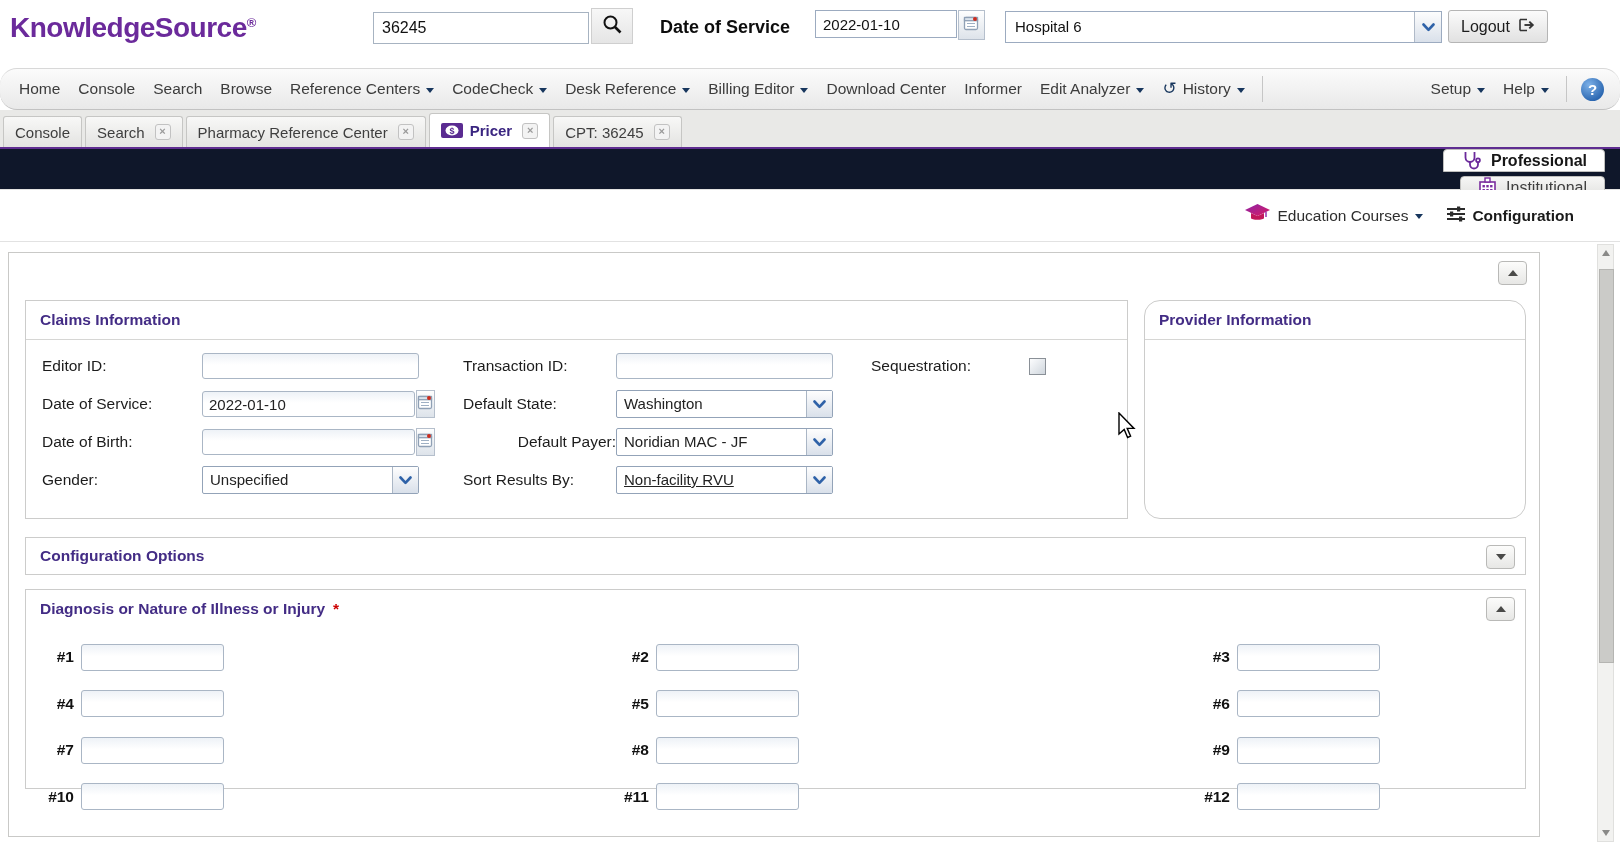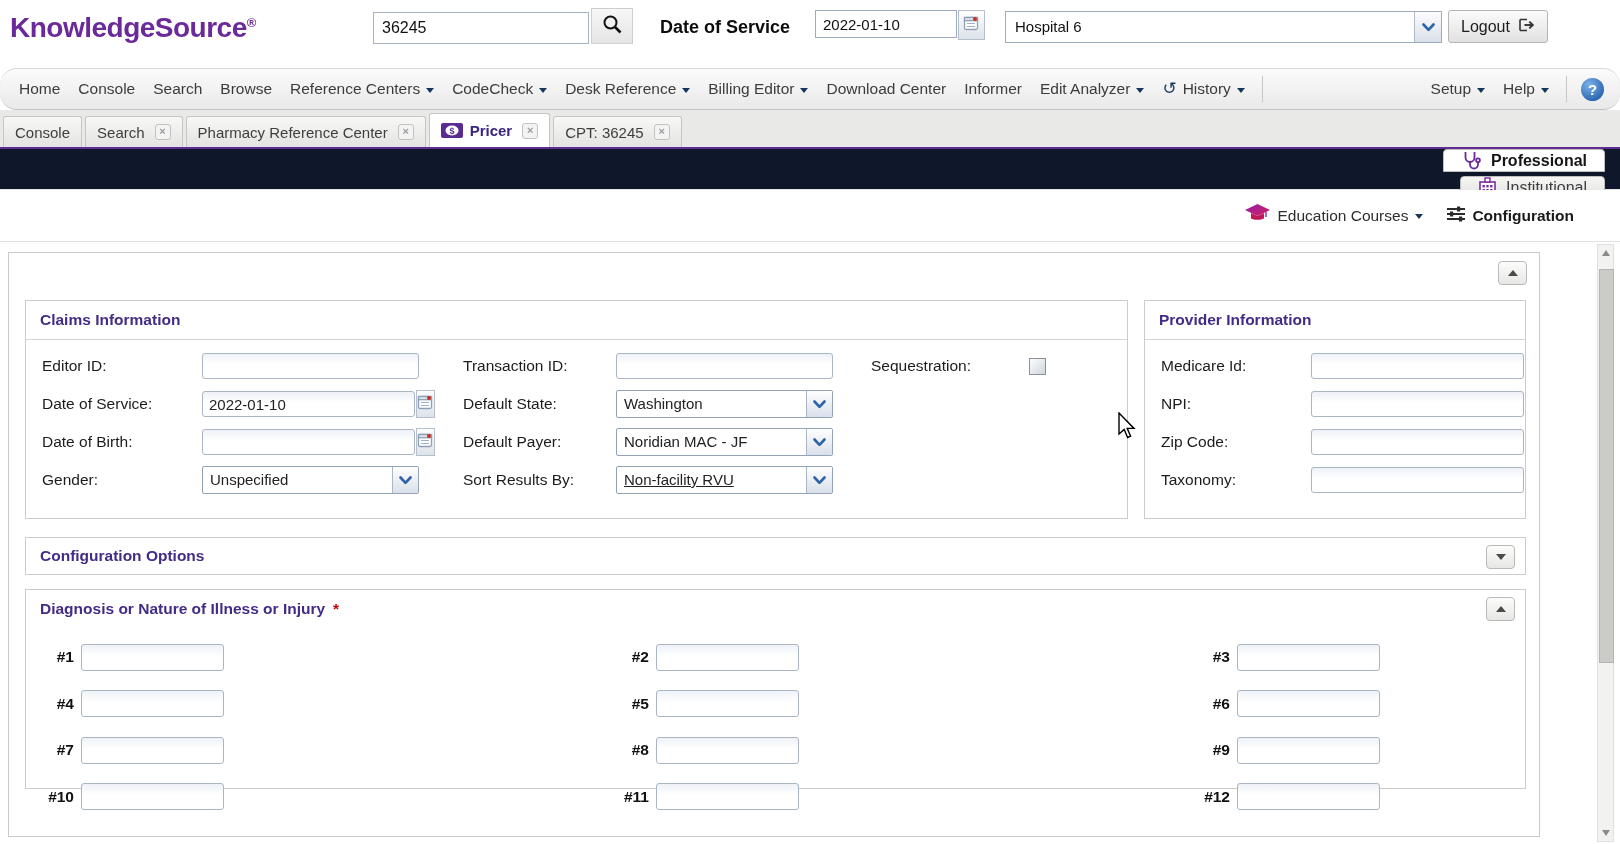--- a/index.html
+++ b/index.html
@@ -66,21 +66,21 @@
   #content{position:absolute;left:0;top:242px;width:1620px;height:602px;background:#fff;}
   #outer-panel{position:absolute;left:8px;top:10px;width:1532px;height:585px;border:1px solid #c9c9c7;box-sizing:border-box;overflow:hidden;}
   .collapse-btn{width:27px;height:22px;border:1px solid #b9b9b7;border-radius:4px;
     background:linear-gradient(#fcfcfb,#e7e7e5);display:flex;align-items:center;justify-content:center;cursor:pointer;}
   .tri-up{width:0;height:0;border-left:5.5px solid transparent;border-right:5.5px solid transparent;border-bottom:6.5px solid #4a4a48;}
   .tri-down{width:0;height:0;border-left:5.5px solid transparent;border-right:5.5px solid transparent;border-top:6.5px solid #4a4a48;}
   .panel{position:absolute;border:1px solid #cccccb;box-sizing:border-box;background:#fff;}
   .panel-title{height:38px;display:flex;align-items:center;padding:0 14px;border-bottom:1px solid #d6d6d4;
     color:#432c85;font-weight:bold;font-size:15.5px;}
   #claims-panel{left:16px;top:47px;width:1103px;height:219px;}
-  #provider-panel{left:1135px;top:47px;width:382px;height:219px;overflow:hidden;}
+  #provider-panel{left:1135px;top:47px;width:382px;height:219px;overflow:hidden;border-radius:16px;}
   #config-bar{left:16px;top:284px;width:1501px;height:38px;}
   #config-bar .panel-title{border-bottom:none;height:36px;}
   #dx-panel{left:16px;top:336px;width:1501px;height:200px;}
   .col{position:absolute;top:46px;}
   .form-row{display:flex;align-items:center;height:38px;}
   .form-row .lbl{font-size:15.5px;color:#1c1c1c;}
   .ctl{display:flex;align-items:center;}
   .ks-input{height:26px;border:1px solid #aab6c5;border-radius:3px;background:linear-gradient(#eef2f7,#ffffff 45%);
     font-size:15px;padding:0 6px;outline:none;font-family:inherit;color:#222;box-sizing:border-box;}
   .ks-select{height:28px;border:1px solid #93a3b8;border-radius:2px;background:#fff;display:flex;align-items:stretch;
@@ -395,21 +395,21 @@
                 <span class="sel-text">Washington</span>
                 <span class="sel-btn">
                   <svg width="13" height="9">
                     <polyline points="1.5,1.5 6.5,6.8 11.5,1.5" fill="none" stroke="#2f62a8" stroke-width="2.6" stroke-linecap="round" stroke-linejoin="round"></polyline>
                   </svg>
                 </span>
               </div>
             </div>
           </div>
           <div class="form-row">
-            <span class="lbl" style="width: 153px;">Default Payer:</span>
+            <span class="lbl" style="width: 153px; text-align: right;">Default Payer:</span>
             <div class="ctl" style="width: 217px;">
               <div class="ks-select" style="flex: 1 1 0%;">
                 <span class="sel-text">Noridian MAC - JF</span>
                 <span class="sel-btn">
                   <svg width="13" height="9">
                     <polyline points="1.5,1.5 6.5,6.8 11.5,1.5" fill="none" stroke="#2f62a8" stroke-width="2.6" stroke-linecap="round" stroke-linejoin="round"></polyline>
                   </svg>
                 </span>
               </div>
             </div>
@@ -433,46 +433,20 @@
             <span class="lbl" style="width: 158px;">Sequestration:</span>
             <div class="ctl" style="width: 30px;">
               <span class="ks-check"></span>
             </div>
           </div>
         </div>
     </div>
 
     <div class="panel" id="provider-panel">
       <div class="panel-title">Provider Information</div>
-      <div class="col" id="provider-col" style="left:16px;">
-          <div class="form-row">
-            <span class="lbl" style="width: 150px;">Medicare Id:</span>
-            <div class="ctl" style="width: 212px;">
-              <input class="ks-input" type="text" style="flex: 1 1 0%;">
-            </div>
-          </div>
-          <div class="form-row">
-            <span class="lbl" style="width: 150px;">NPI:</span>
-            <div class="ctl" style="width: 212px;">
-              <input class="ks-input" type="text" style="flex: 1 1 0%;">
-            </div>
-          </div>
-          <div class="form-row">
-            <span class="lbl" style="width: 150px;">Zip Code:</span>
-            <div class="ctl" style="width: 212px;">
-              <input class="ks-input" type="text" style="flex: 1 1 0%;">
-            </div>
-          </div>
-          <div class="form-row">
-            <span class="lbl" style="width: 150px;">Taxonomy:</span>
-            <div class="ctl" style="width: 212px;">
-              <input class="ks-input" type="text" style="flex: 1 1 0%;">
-            </div>
-          </div>
-        </div>
     </div>
 
     <div class="panel" id="config-bar">
       <div class="panel-title">Configuration Options</div>
       <div class="collapse-btn" style="position:absolute;right:10px;top:7px;">
           <span class="tri-down"></span>
         </div>
     </div>
 
     <div class="panel" id="dx-panel">

